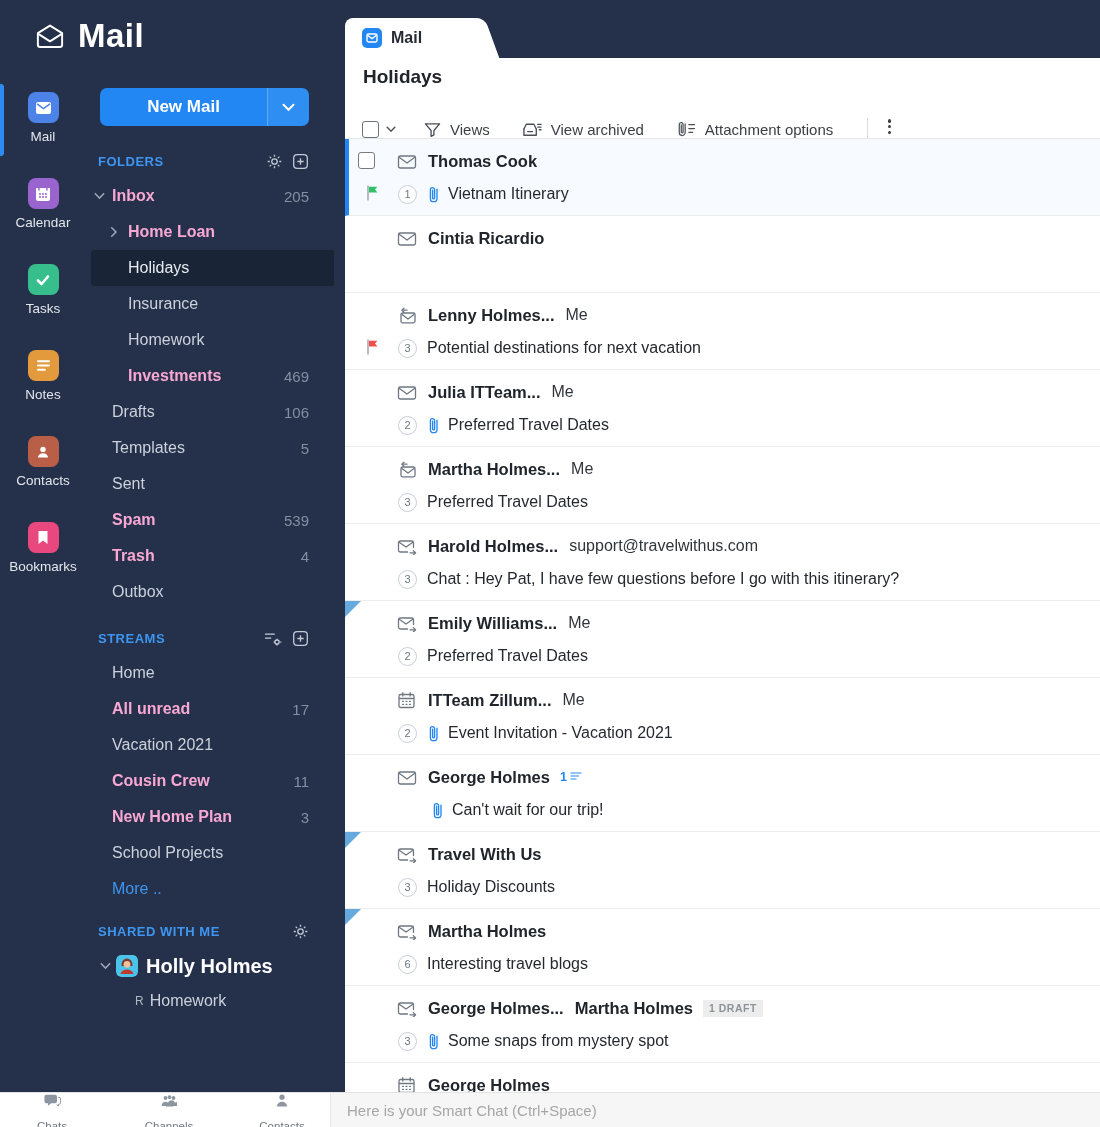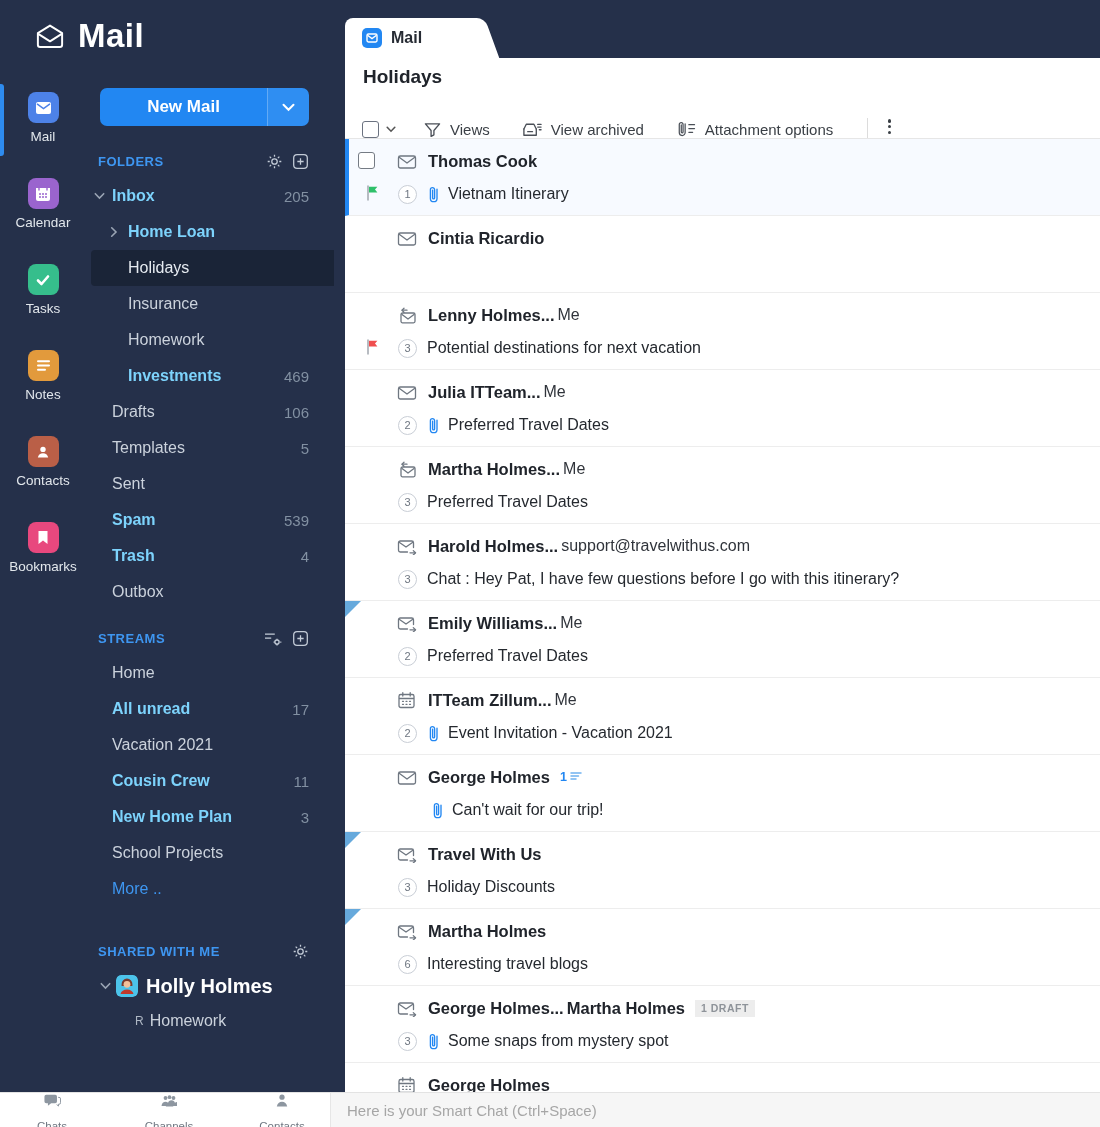--- a/index.html
+++ b/index.html
@@ -25,21 +25,21 @@
   .nm-label{flex:1;display:flex;align-items:center;justify-content:center;font-size:17px;font-weight:600}
   .nm-chev{width:42px;display:flex;align-items:center;justify-content:center;border-left:1px solid rgba(255,255,255,.25);background:rgba(255,255,255,.06)}
   .fheader{display:flex;align-items:center;margin:27px 25px 8px 12px;color:#C3CBD7}
   .fheader .hlabel{flex:1;font-size:13px;font-weight:700;color:var(--section-blue);letter-spacing:.5px}
   .hicons{display:flex;align-items:center;gap:9px}
   .hicons span{cursor:pointer;display:flex}
   .fp-row{position:relative;height:36px;display:flex;align-items:center;padding:0 25px 0 26px;font-size:16px;color:#CBD2DC;cursor:pointer}
   .fp-row .fp-chev{position:absolute;left:8px;top:50%;transform:translateY(-50%);display:flex;color:#9AA4B4}
   .fp-row.ind{padding-left:42px}
   .fp-row.ind .fp-chev{left:24px}
-  .fp-row.bold .fp-label{color:#7dd3fc;font-weight:700}
+  .fp-row.bold .fp-label{color:#f9a8d4;font-weight:700}
   .fp-row.sel{background:var(--sel-folder);color:#E6EBF1;margin-left:5px;border-radius:4px 0 0 4px;padding-left:37px}
   .fp-count{margin-left:auto;font-size:15px;color:#8290A2}
   .fp-row.link .fp-label{color:var(--section-blue)}
   .shared-person{position:relative;height:36px;display:flex;align-items:center;padding-left:30px;color:#fff;font-weight:700;font-size:20px;cursor:pointer}
   .shared-person .fp-chev{position:absolute;left:14px;display:flex;color:#9AA4B4}
   .avatar{width:22px;height:22px;border-radius:5px;margin-right:8px;overflow:hidden;flex:none}
   .shared-sub{height:34px;display:flex;align-items:center;padding-left:49px;color:#CBD2DC;font-size:16px;cursor:pointer}
   .r-badge{font-size:12px;color:#AEB7C4;margin-right:6px}
 
   
@@ -58,21 +58,21 @@
   .tb-div{width:1px;height:20px;background:#DCDCDC;margin:0 14px 0 2px}
   .kebab{display:flex;flex-direction:column;gap:2.5px;padding:4px 6px;cursor:pointer}
   .kebab i{width:3.2px;height:3.2px;background:#3A3F45;border-radius:50%}
 
   .list{height:953px;overflow:hidden}
   .mrow{position:relative;height:77px;border-bottom:1px solid #EDEDED;background:#fff;cursor:pointer}
   .mrow .l1{position:absolute;left:0;right:0;top:11px;height:22px;display:flex;align-items:center;padding-left:52px}
   .mrow .l2{position:absolute;left:0;right:0;top:44px;height:22px;display:flex;align-items:center;padding-left:53px}
   .micon{width:20px;margin-right:11px;color:#6F7781;flex:none;display:flex}
   .sender{font-weight:700;font-size:16.5px;color:#20242B;white-space:nowrap}
-  .sender2{font-weight:400;font-size:16px;color:#30343B;margin-left:3px;white-space:nowrap}
+  .sender2{font-weight:400;font-size:16px;color:#30343B;margin-left:11px;white-space:nowrap}
   .sender2.b{font-weight:700;font-size:16.5px;color:#20242B}
   .count{width:19px;height:19px;border:1px solid #C9CED6;border-radius:50%;font-size:11px;color:#6E7681;display:flex;align-items:center;justify-content:center;margin-right:10px;flex:none;background:#fff}
   .clip{margin-right:8px;flex:none;display:flex}
   .subject{font-size:16px;color:#25292F;white-space:nowrap}
   .flag{position:absolute;left:21px;top:46px;display:flex}
   .rowcheck{position:absolute;left:13px;top:13px;width:17px;height:17px;border:1.6px solid #757B84;border-radius:3px;background:#fff}
   .mrow.selrow{background:#F7FAFF;border-left:4px solid var(--accent)}
   .mrow.selrow .l1{padding-left:48px}
   .mrow.selrow .l2{padding-left:49px}
   .mrow.selrow .rowcheck{left:9px}
@@ -278,21 +278,21 @@
           <span class="fp-count">3</span>
         </div>
         <div class="fp-row">
           <span class="fp-label">School Projects</span>
         </div>
         <div class="fp-row link">
           <span class="fp-label">More ..</span>
         </div>
       </div>
 
-    <div class="fheader" style="margin-top:36px">
+    <div class="fheader" style="margin-top:16px">
       <span class="hlabel">SHARED WITH ME</span>
       <span class="hicons">
         <span>
           <svg width="17" height="17" viewBox="0 0 20 20" fill="none" stroke="currentColor" stroke-width="1.5">
               <circle cx="10" cy="10" r="3.2"></circle>
               <path d="M10 2v2.4M10 15.6V18M2 10h2.4M15.6 10H18M4.3 4.3l1.7 1.7M14 14l1.7 1.7M15.7 4.3 14 6M6 14l-1.7 1.7"></path>
             </svg>
         </span>
       </span>
     </div>

